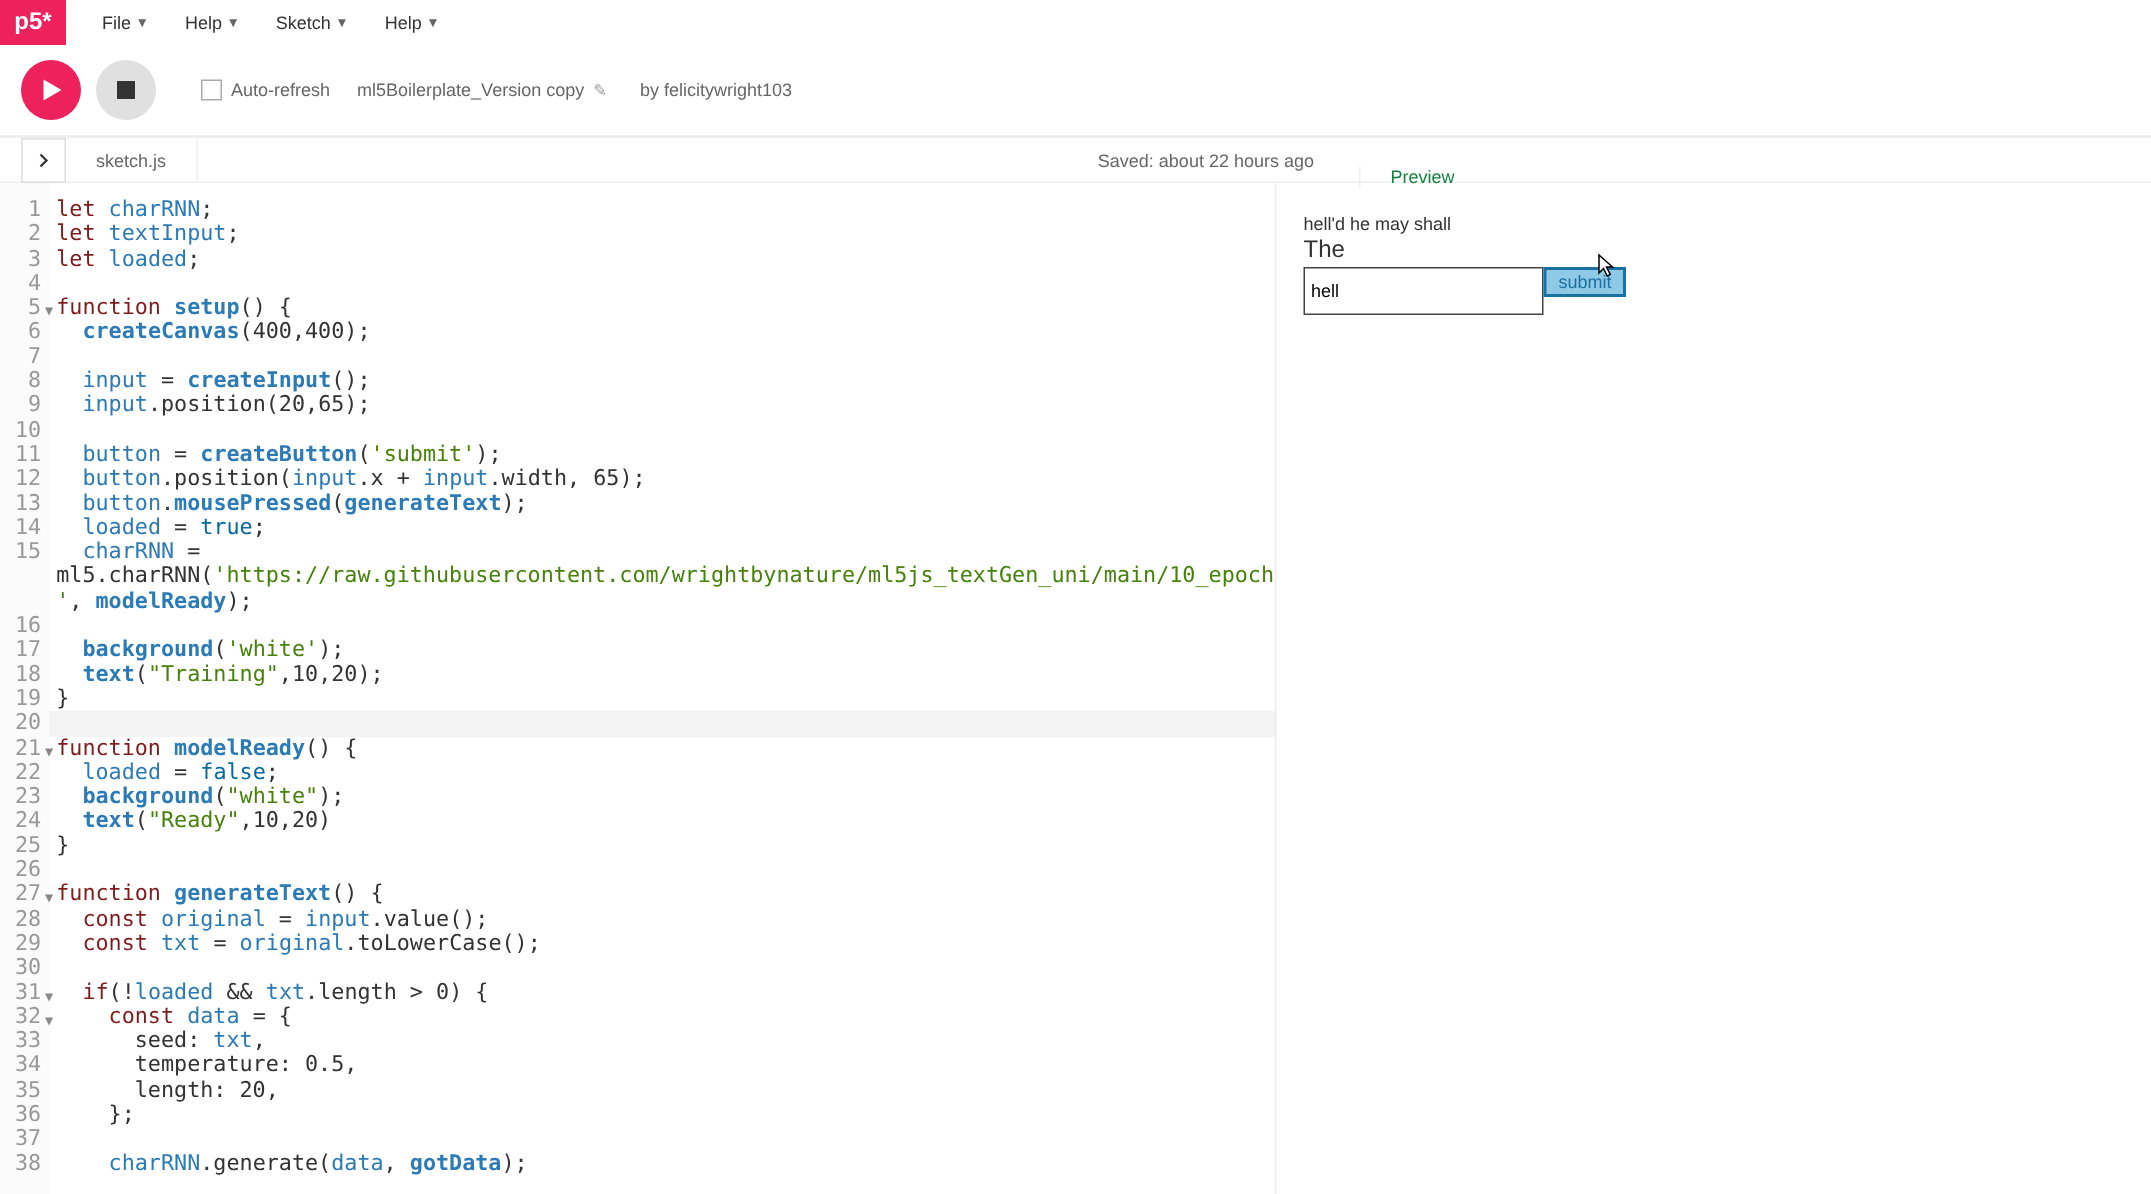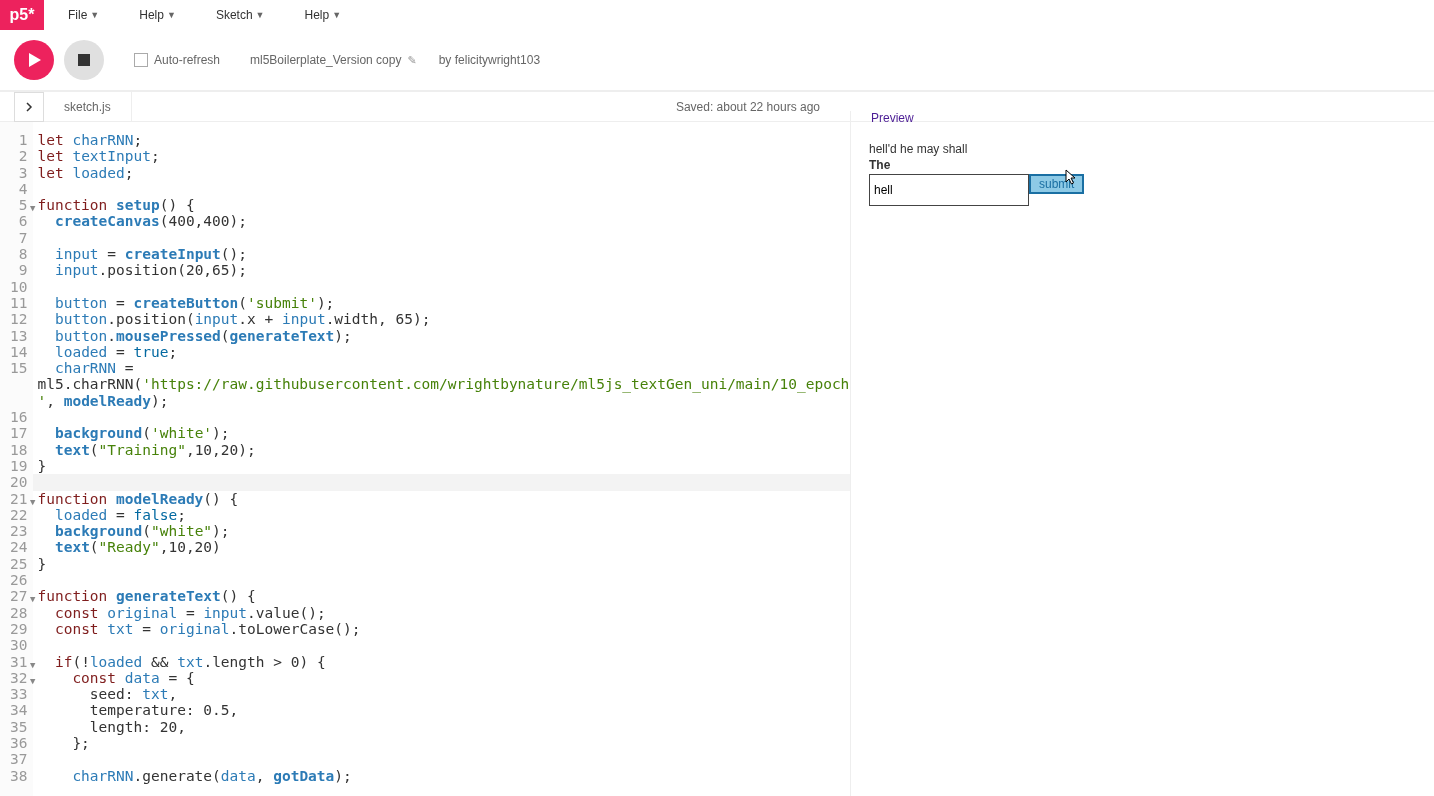--- a/index.html
+++ b/index.html
@@ -19,21 +19,20 @@
   font-weight: bold;
   font-size: 16px;
   display: flex;
   align-items: center;
   justify-content: center;
   font-family: Arial, sans-serif;
 }
 .menu {
   display: flex;
   margin-left: 12px;
-  gap: 16px;
 }
 .menu-item {
   padding: 6px 12px;
   font-size: 12px;
   color: #333;
   cursor: pointer;
   display: flex;
   align-items: center;
   gap: 3px;
 }
@@ -80,21 +79,21 @@
 .checkbox {
   width: 14px;
   height: 14px;
   border: 1px solid #aaa;
   background: #fff;
 }
 .refresh-label { font-size: 12px; color: #666; }
 .sketch-name {
   font-size: 12px;
   color: #666;
-  margin-left: 20px;
+  margin-left: 8px;
   display: flex;
   align-items: flex-end;
   gap: 6px;
 }
 .pencil { font-size: 11px; color: #999; }
 .author { font-size: 12px; color: #666; margin-left: 12px; }
 
 .subheader {
   display: flex;
   align-items: center;
@@ -122,23 +121,23 @@
   border-right: 1px solid #eee;
 }
 .saved {
   margin-left: auto;
   font-size: 12px;
   color: #666;
   padding-right: 30px;
 }
 .preview-label {
   font-size: 12px;
-  color: #4c1d95;
+  color: #15803d;
   padding: 0 20px;
-  width: 584px;
+  width: 528px;
   border-left: 1px solid #eee;
   margin-top: 22px;
 }
 
 .main {
   display: flex;
   height: calc(100vh - 30px - 62px - 30px);
 }
 .editor {
   flex: 1;
@@ -193,21 +192,21 @@
 }
 
 .preview-pane {
   width: 584px;
   border-left: 1px solid #eee;
   padding: 20px 18px;
   position: relative;
   font-family: Arial, sans-serif;
 }
 .preview-text1 { font-size: 12px; color: #333; margin-bottom: 2px; }
-.preview-text2 { font-size: 12px; color: #333; margin-bottom: 2px; font-weight: bold; }
+.preview-text2 { font-size: 16px; color: #333; margin-bottom: 2px; }
 .preview-row { display: flex; }
 .preview-input {
   width: 160px;
   height: 32px;
   border: 1px solid #444;
   padding: 0 4px;
   font-size: 12px;
 }
 .preview-submit {
   height: 20px;

